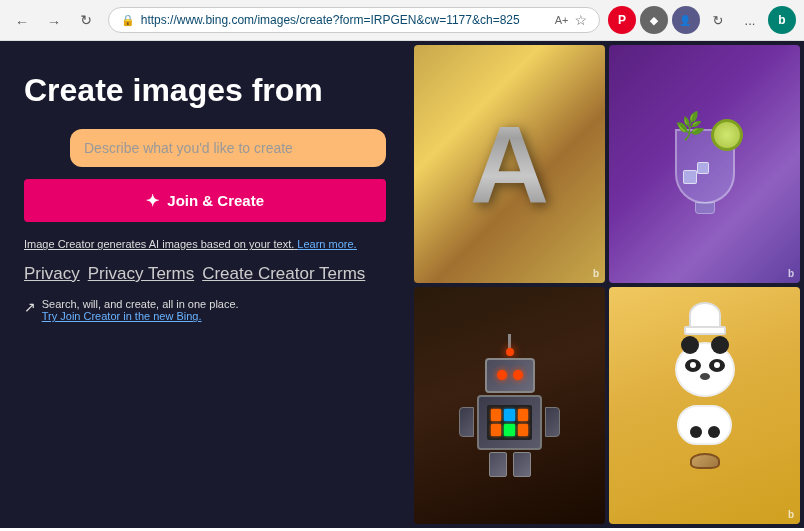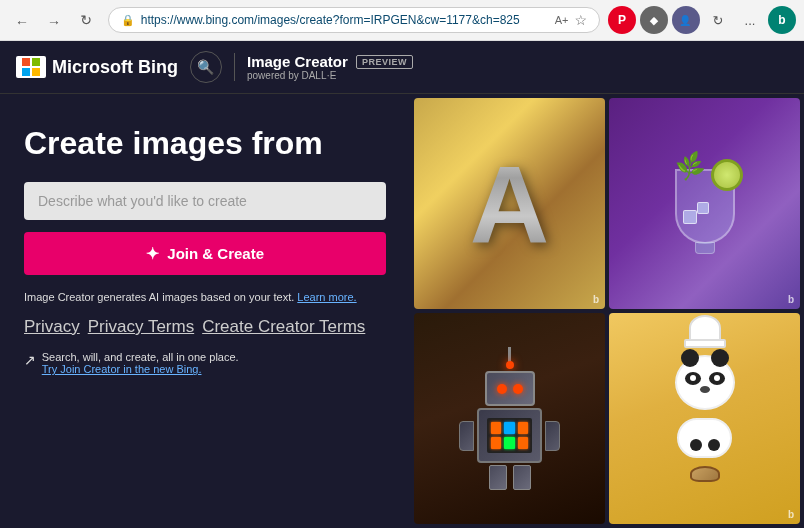--- a/index.html
+++ b/index.html
@@ -224,24 +224,25 @@
 
     .hero-title {
       color: #fff;
       font-size: 32px;
       font-weight: 700;
       line-height: 1.2;
       margin-bottom: 20px;
     }
 
     .search-input-container {
-      background: #e5e5e5;
-      border-radius: 4px;
+      background: #fdba74;
+      border-radius: 12px;
       padding: 10px 14px;
       margin-bottom: 12px;
+      margin-left: 46px;
     }
 
     .search-input {
       width: 100%;
       border: none;
       outline: none;
       font-size: 14px;
       color: #333;
       background: transparent;
     }
@@ -264,20 +265,21 @@
       justify-content: center;
       gap: 8px;
       margin-bottom: 14px;
     }
 
     .disclaimer {
       font-size: 11px;
       color: #ddd;
       line-height: 1.5;
       margin-bottom: 8px;
+      text-decoration: underline;
     }
 
     .disclaimer-links {
       font-size: 17px;
       color: #ddd;
       line-height: 1.5;
       margin-bottom: 12px;
       display: flex;
       gap: 8px;
     }
@@ -546,45 +548,20 @@
       <div class="extension-icon" style="background:#5a5a8a;color:#fff;font-size:10px;">👤</div>
       <div class="browser-action-btn">↻</div>
       <div class="browser-action-btn">...</div>
       <div class="extension-icon bing-icon">b</div>
     </div>
   </div>
 </div>
 
 <div class="app-container">
 
-  <div class="top-nav">
-    <div class="bing-logo">
-      <div class="bing-logo-icon">
-        <div class="bing-logo-squares">
-          <div class="bing-sq"></div>
-          <div class="bing-sq"></div>
-          <div class="bing-sq"></div>
-          <div class="bing-sq"></div>
-        </div>
-      </div>
-      <span>Microsoft Bing</span>
-    </div>
-
-    <div class="search-icon-nav">🔍</div>
-
-    <div class="nav-divider"></div>
-
-    <div class="image-creator-branding">
-      <div class="image-creator-title">
-        <span>Image Creator</span>
-        <span class="preview-badge">PREVIEW</span>
-      </div>
-      <div class="powered-by">powered by DALL·E</div>
-    </div>
-  </div>
 
   <div class="main-content">
 
     <div class="left-panel">
       <h1 class="hero-title">
         <span>Create images from</span><br>
       </h1>
 
       <div class="search-input-container">
         <input class="search-input" type="text" placeholder="Describe what you'd like to create" style="">

